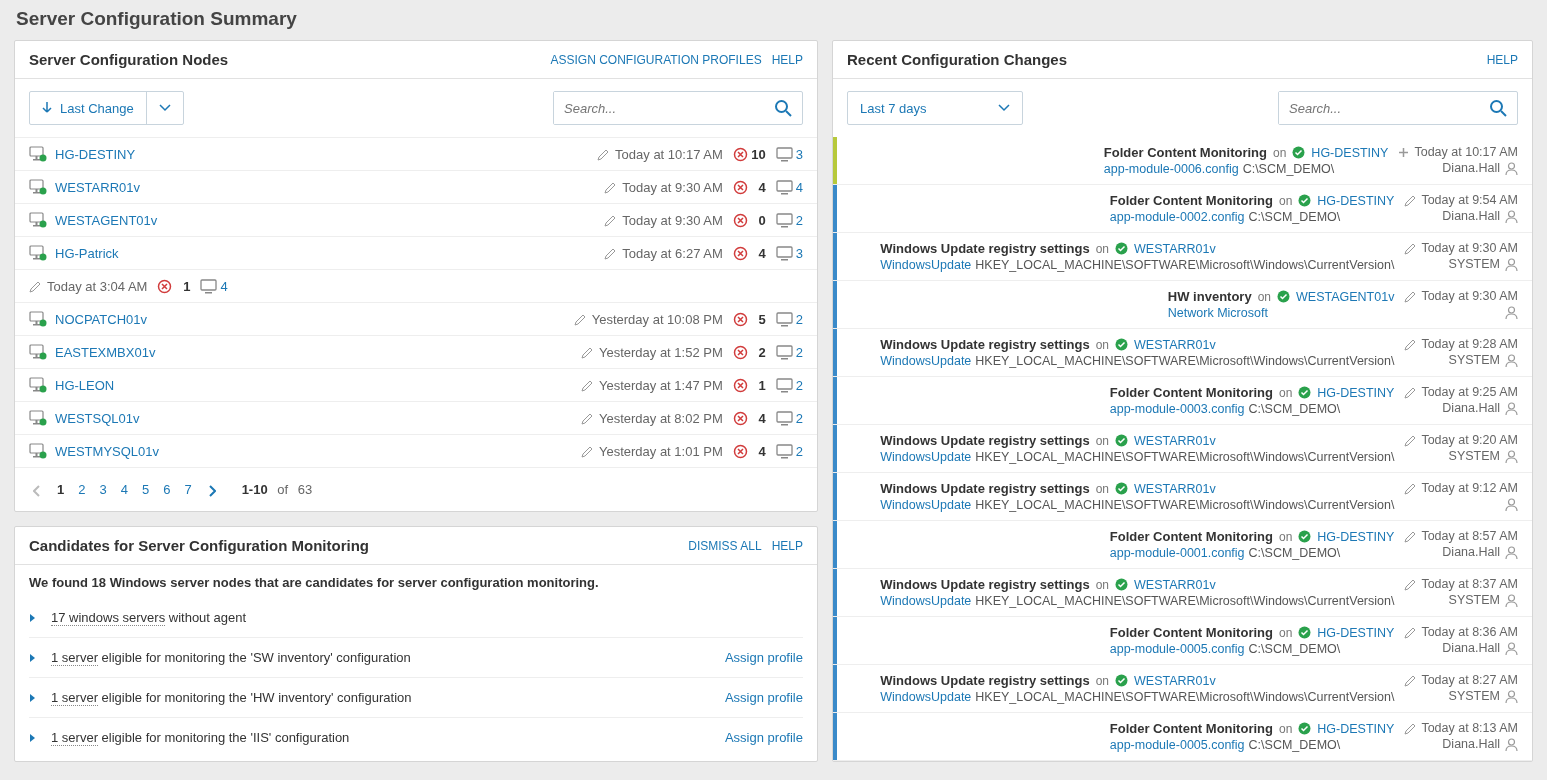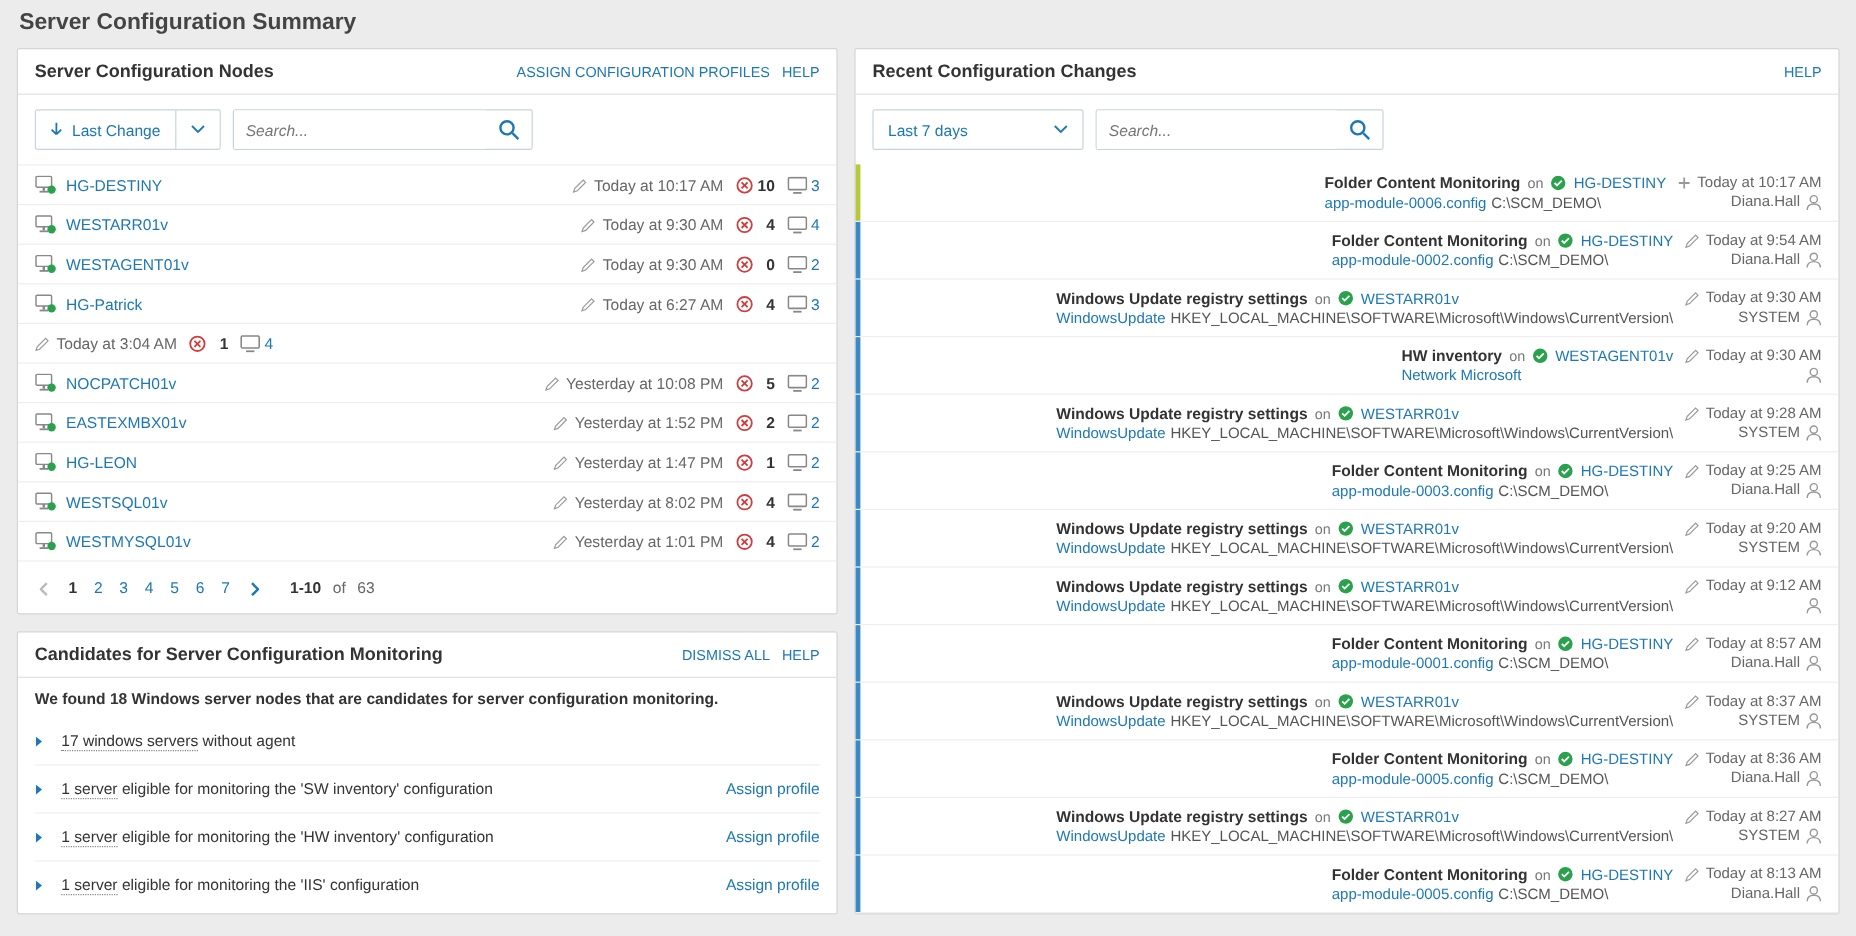--- a/index.html
+++ b/index.html
@@ -1,27 +1,27 @@
 <!DOCTYPE html>
 <html><head>
 <meta charset="utf-8">
 <style>
 * { box-sizing: border-box; margin: 0; padding: 0; }
 body { font-family: Arial, Helvetica, sans-serif; font-size: 13px; background: #ececec; color: #333; }
 .page-title { font-size: 19px; font-weight: bold; color: #444; padding: 8px 14px 10px 16px; }
 .main { display: flex; gap: 14px; padding: 0 14px 14px 14px; }
-.left-col { width: 684px; flex-shrink: 0; display: flex; flex-direction: column; gap: 14px; }
+.left-col { width: 804px; flex-shrink: 0; display: flex; flex-direction: column; gap: 14px; }
 .right-col { flex: 1; border-radius: 17px; }
 .panel { background: #fff; border: 1px solid #d5d5d5; border-radius: 2px; }
 .panel-header { display: flex; align-items: center; justify-content: space-between; padding: 10px 14px; border-bottom: 1px solid #e1e1e1; }
 .panel-title { font-size: 15px; font-weight: bold; color: #333; }
 .panel-links { display: flex; gap: 10px; font-size: 12px; }
 .panel-links a { color: #1c78b5; text-decoration: none; cursor: pointer; }
 .panel-body { padding: 0; }
-.toolbar { display: flex; align-items: center; justify-content: flex-start; padding: 12px 14px; gap: 10px; }
+.toolbar { display: flex; align-items: center; justify-content: space-between; padding: 12px 14px; gap: 10px; }
 .sort-btn { display: inline-flex; align-items: center; border: 1px solid #c8d4dd; border-radius: 2px; height: 34px; background: #fff; color: #1c78b5; cursor: pointer; }
 .sort-btn .seg { display: inline-flex; align-items: center; padding: 0 12px; height: 100%; gap: 8px; }
 .sort-btn .seg + .seg { border-left: 1px solid #c8d4dd; }
 .sort-btn svg { display: block; }
 .search-wrap { display: flex; align-items: center; border: 1px solid #c8d4dd; border-radius: 2px; height: 34px; background: #fff; }
 .search-wrap input { border: none; outline: none; padding: 0 10px; font-size: 13px; height: 100%; font-style: italic; color: #555; width: 210px; }
 .search-wrap .icon-btn { width: 38px; height: 100%; display: flex; align-items: center; justify-content: center; cursor: pointer; color: #1c78b5; }
 .right-col .search-wrap input { width: 200px; }
 .node-list { border-top: 1px solid #eee; }
 .node-row { display: flex; align-items: center; padding: 6px 14px; border-bottom: 1px solid #eee; height: 33px; }

